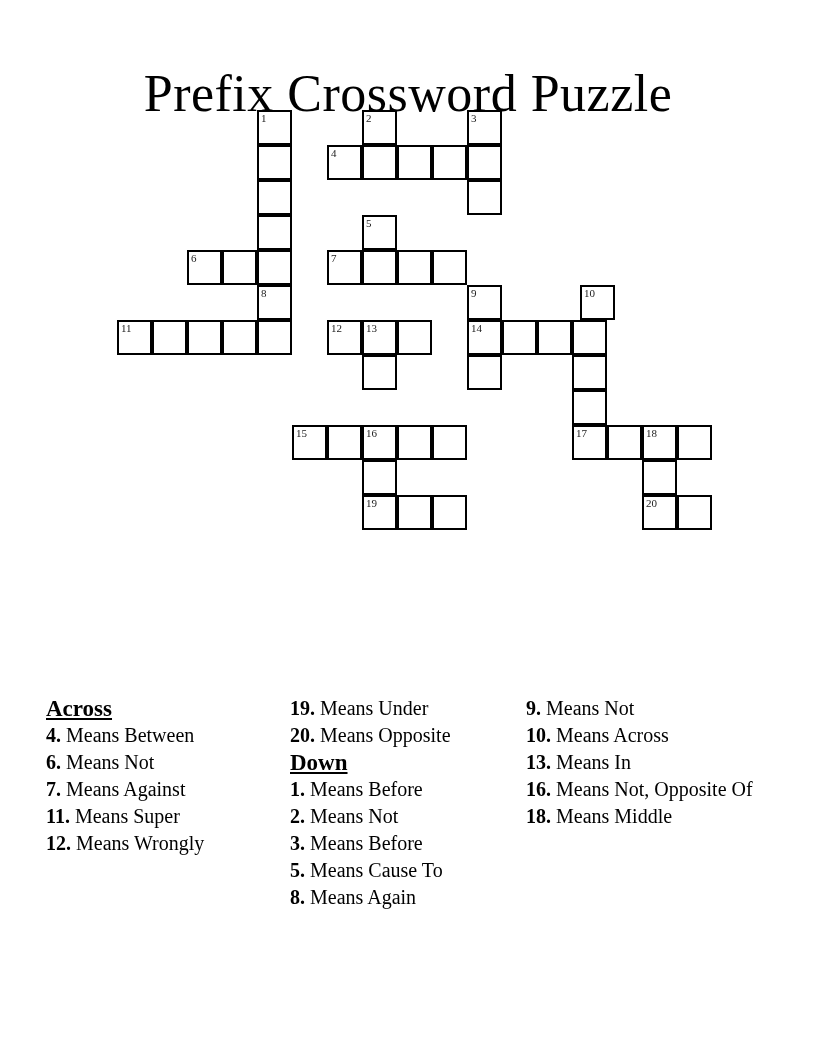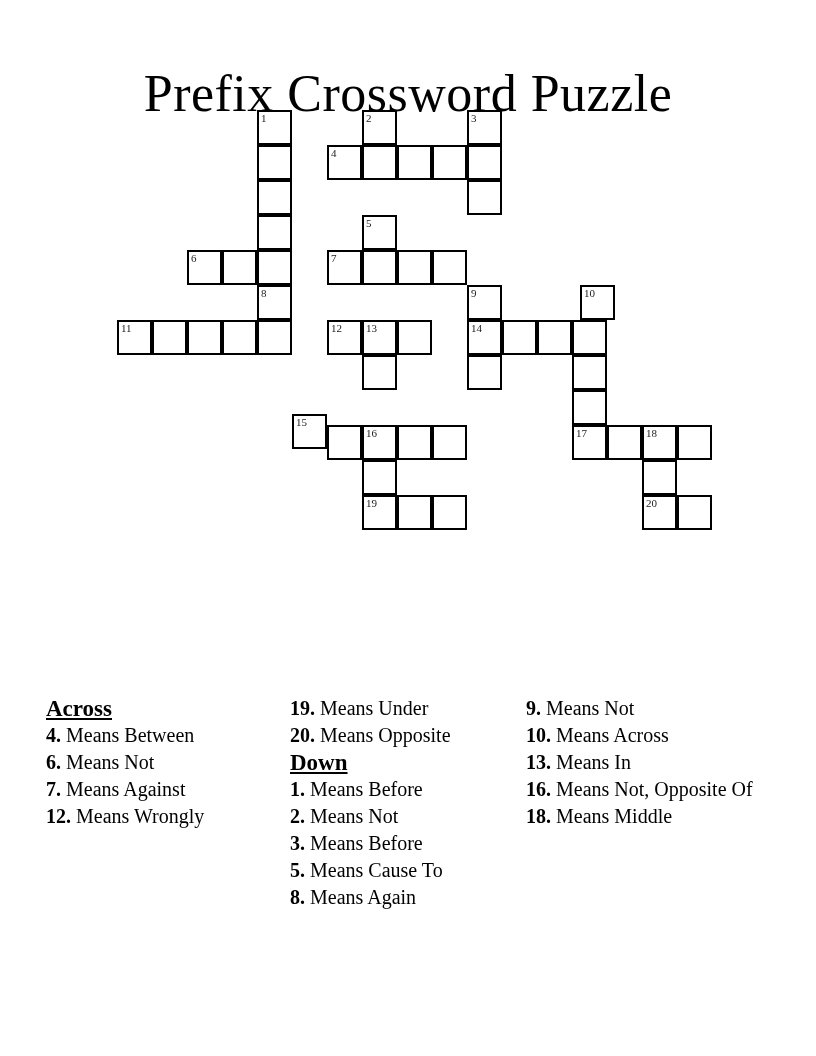--- a/index.html
+++ b/index.html
@@ -162,21 +162,21 @@
     <div class="cw-cell" style="left: 467px; top: 320px;">
       <span class="cw-num">14</span>
     </div>
     <div class="cw-cell" style="left: 502px; top: 320px;"></div>
     <div class="cw-cell" style="left: 537px; top: 320px;"></div>
     <div class="cw-cell" style="left: 572px; top: 320px;"></div>
     <div class="cw-cell" style="left: 362px; top: 355px;"></div>
     <div class="cw-cell" style="left: 467px; top: 355px;"></div>
     <div class="cw-cell" style="left: 572px; top: 355px;"></div>
     <div class="cw-cell" style="left: 572px; top: 390px;"></div>
-    <div class="cw-cell" style="left: 292px; top: 414px; padding-left: 11px;">
+    <div class="cw-cell" style="left: 292px; top: 425px; padding-left: 11px;">
       <span class="cw-num">15</span>
     </div>
     <div class="cw-cell" style="left: 327px; top: 425px;"></div>
     <div class="cw-cell" style="left: 362px; top: 425px;">
       <span class="cw-num">16</span>
     </div>
     <div class="cw-cell" style="left: 397px; top: 425px;"></div>
     <div class="cw-cell" style="left: 432px; top: 425px;"></div>
     <div class="cw-cell" style="left: 572px; top: 425px;">
       <span class="cw-num">17</span>
@@ -198,20 +198,21 @@
     </div>
     <div class="cw-cell" style="left: 677px; top: 495px;"></div>
   </div>
 
 <div id="clues">
     <div class="clue-col" id="clue-col-1">
       <div class="clue-head">Across</div>
       <div class="clue-item"><span class="clue-num">4.</span><span class="clue-text"> Means Between</span></div>
       <div class="clue-item"><span class="clue-num">6.</span><span class="clue-text"> Means Not</span></div>
       <div class="clue-item"><span class="clue-num">7.</span><span class="clue-text"> Means Against</span></div>
+      <div class="clue-item"><span class="clue-num">11.</span><span class="clue-text"> Means Super</span></div>
       <div class="clue-item"><span class="clue-num">12.</span><span class="clue-text"> Means Wrongly</span></div>
     </div>
     <div class="clue-col" id="clue-col-2">
       <div class="clue-item"><span class="clue-num">19.</span><span class="clue-text"> Means Under</span></div>
       <div class="clue-item"><span class="clue-num">20.</span><span class="clue-text"> Means Opposite</span></div>
       <div class="clue-head">Down</div>
       <div class="clue-item"><span class="clue-num">1.</span><span class="clue-text"> Means Before</span></div>
       <div class="clue-item"><span class="clue-num">2.</span><span class="clue-text"> Means Not</span></div>
       <div class="clue-item"><span class="clue-num">3.</span><span class="clue-text"> Means Before</span></div>
       <div class="clue-item"><span class="clue-num">5.</span><span class="clue-text"> Means Cause To</span></div>

